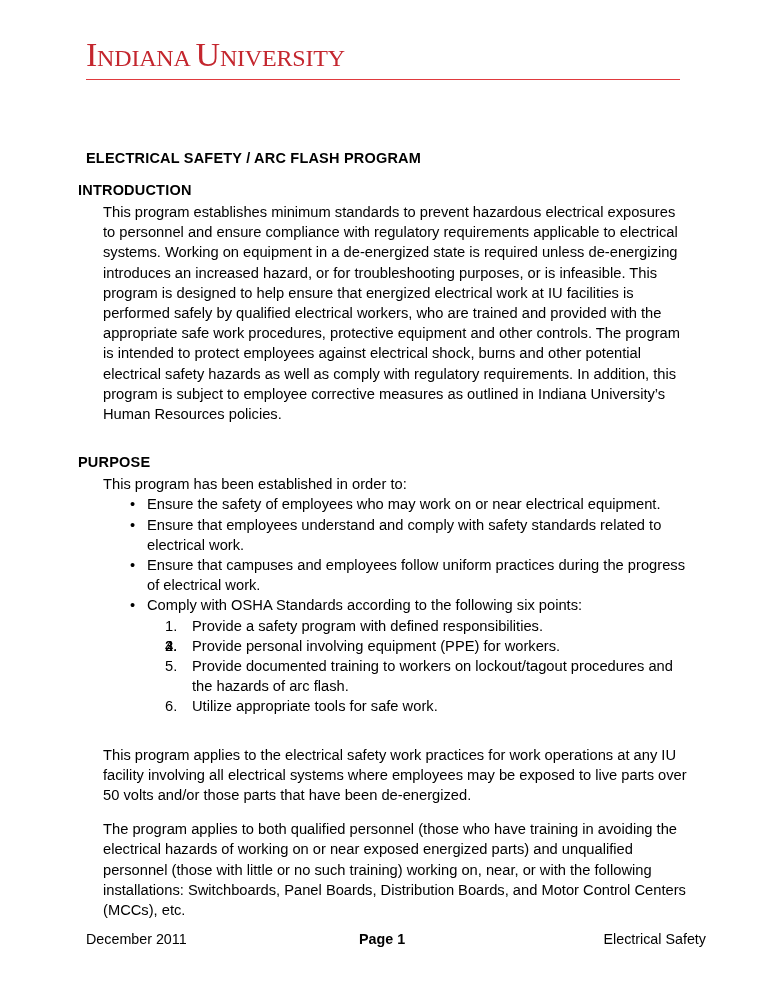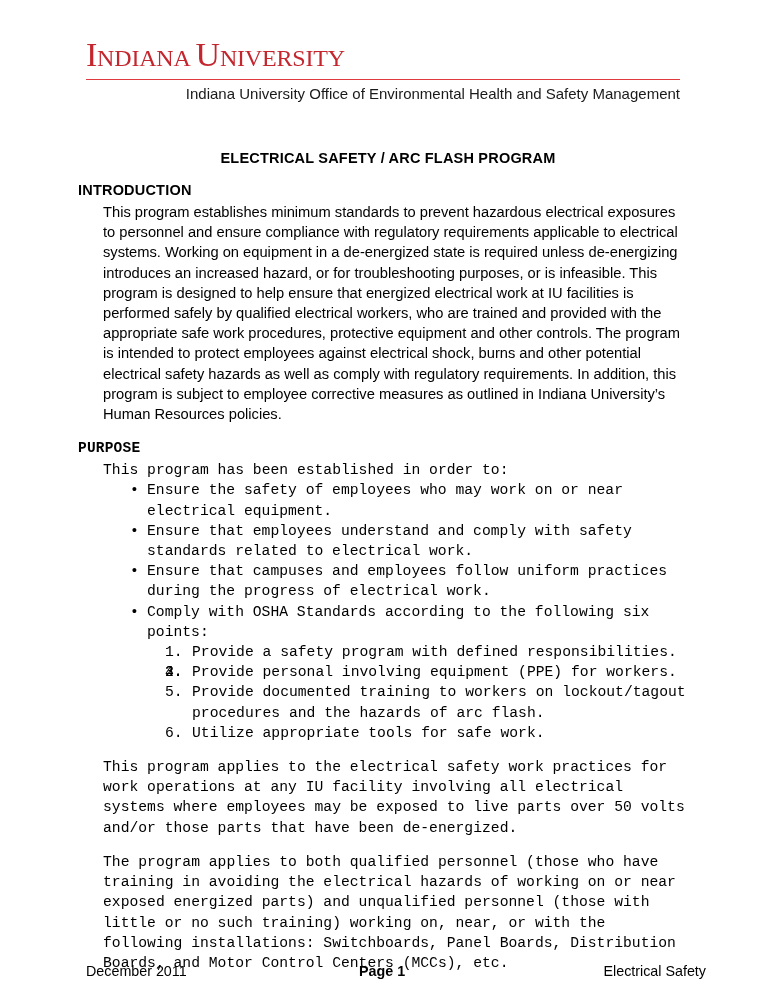--- a/index.html
+++ b/index.html
@@ -57,21 +57,21 @@
     line-height: 20px;
     color: #1a1a1a;
   }
 
   
   .doc-title {
     position: absolute;
     left: 86px;
     top: 148px;
     width: 604px;
-    text-align: center;
+    text-align: left;
     font-size: 14.5px;
     font-weight: bold;
     line-height: 20px;
     letter-spacing: 0.2px;
   }
 
   .content {
     position: absolute;
     left: 78px;
     top: 180px;
@@ -79,22 +79,21 @@
   }
 
   .section-heading {
     font-size: 14.5px;
     font-weight: bold;
     line-height: 20px;
     letter-spacing: 0.2px;
     margin: 0 0 2px 0;
   }
   .section + .section {
-    margin-top: 14px;
-    font-family: Liberation Mono, monospace;
+    margin-top: 28px;
   }
 
   .body-block {
     margin-left: 25px;
   }
   p.para {
     margin: 0;
     font-size: 14.7px;
     line-height: 20.2px;
     text-align: left;
@@ -149,40 +148,38 @@
   
   .footer {
     position: absolute;
     left: 86px;
     top: 929px;
     width: 620px;
     display: flex;
     align-items: baseline;
     font-size: 14.3px;
     line-height: 20px;
-    margin-top: 32px;
   }
   .footer-left { flex: 0 0 auto; }
   .footer-center {
     flex: 1 1 auto;
     text-align: center;
     font-weight: bold;
     margin-left: -26px;
   }
   .footer-right { flex: 0 0 auto; }
 </style>
 </head>
 <body>
 
 <div class="page">
 
   <div class="header">
     <div class="wordmark"><span>Indiana</span><span class="word-gap"></span><span>University</span></div>
     <div class="header-rule"></div>
-    <div class="header-subtitle">Indiana University Office of Environmental Health and Safety Management</div>
   </div>
 
   <div class="doc-title">ELECTRICAL SAFETY / ARC FLASH PROGRAM</div>
 
   <div class="content">
 
     <div class="section">
       <div class="section-heading">INTRODUCTION</div>
       <div class="body-block">
         <p class="para">This program establishes minimum standards to prevent hazardous electrical exposures to personnel and ensure compliance with regulatory requirements applicable to electrical systems.  Working on equipment in a de-energized state is required unless de-energizing introduces an increased hazard, or for troubleshooting purposes, or is infeasible.  This program is designed to help ensure that energized electrical work at IU facilities is performed safely by qualified electrical workers, who are trained and provided with the appropriate safe work procedures, protective equipment and other controls.  The program is intended to protect employees against electrical shock, burns and other potential electrical safety hazards as well as comply with regulatory requirements.  In addition, this program is subject to employee corrective measures as outlined in Indiana University’s Human Resources policies.</p>

